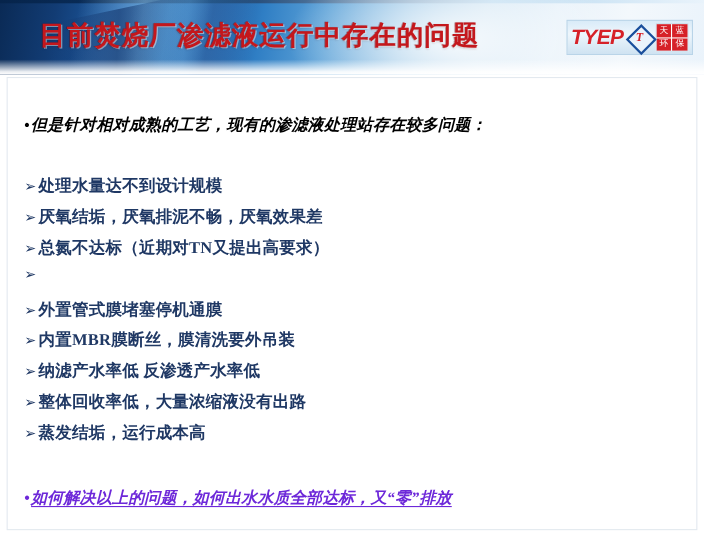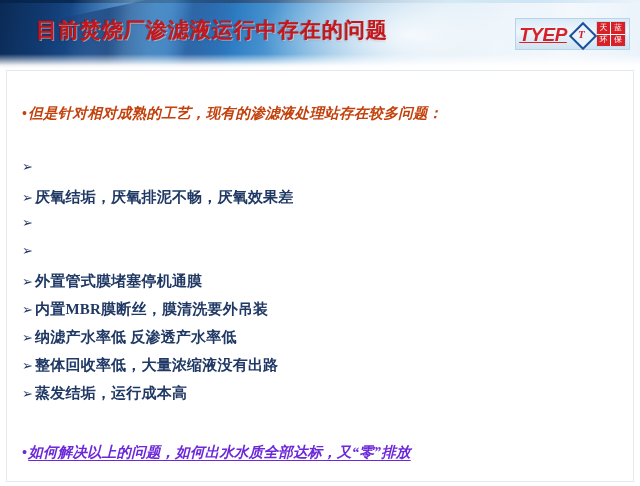--- a/index.html
+++ b/index.html
@@ -79,21 +79,21 @@
     position: absolute;
     left: 0; bottom: 0; width: 640px; height: 14px;
     background: linear-gradient(180deg, rgba(255,255,255,0) 0%, rgba(255,255,255,0.92) 80%, #ffffff 100%);
   }
 
   .title {
     position: absolute;
     left: 36px;
     top: 16px;
     font-family: "Liberation Serif", "DejaVu Serif", serif;
-    font-size: 21px;
+    font-size: 24px;
     font-weight: bold;
     letter-spacing: 1px;
     color: #c4171c;
     text-shadow:
        1px 1px 0 rgba(255,255,255,0.45),
       -1px 0   0 rgba(120,0,0,0.35),
        0 1px 2px rgba(80,0,0,0.25);
     white-space: nowrap;
   }
 
@@ -114,21 +114,20 @@
     box-sizing: border-box;
   }
   .logo-word {
     font-family: "Liberation Sans", sans-serif;
     font-size: 19px;
     font-weight: bold;
     font-style: italic;
     color: #d62128;
     letter-spacing: -0.5px;
     line-height: 1;
-    text-decoration: underline;
   }
   .logo-diamond {
     position: relative;
     width: 23px;
     height: 23px;
     flex: 0 0 auto;
   }
   .logo-diamond .dm {
     position: absolute;
     left: 3px; top: 3px;
@@ -188,21 +187,21 @@
   }
 
   .lead-line {
     position: absolute;
     left: 22px;
     top: 36px;
     font-family: "Liberation Serif", "DejaVu Serif", serif;
     font-size: 14.5px;
     font-weight: bold;
     font-style: italic;
-    color: #c2410c;
+    color: #000000;
     white-space: nowrap;
     letter-spacing: 0.3px;
   }
   .lead-line .dot {
     font-style: normal;
     font-size: 14px;
     margin-right: 1px;
   }
 
   .bullets {
@@ -285,27 +284,29 @@
   <div class="body-area">
     <div class="body-frame"></div>
 
     <div class="lead-line">
       <span class="dot">•</span><span>但是针对相对成熟的工艺，现有的渗滤液处理站存在较多问题：</span>
     </div>
 
     <div class="bullets">
       <div class="bullet-row">
         <span class="bullet-marker">➢</span>
+        <span>处理水量达不到设计规模</span>
       </div>
       <div class="bullet-row">
         <span class="bullet-marker">➢</span>
         <span>厌氧结垢，厌氧排泥不畅，厌氧效果差</span>
       </div>
       <div class="bullet-row">
         <span class="bullet-marker">➢</span>
+        <span>总氮不达标（近期对TN又提出高要求）</span>
       </div>
       <div class="bullet-row">
         <span class="bullet-marker">➢</span>
       </div>
       <div class="bullet-row">
         <span class="bullet-marker">➢</span>
         <span>外置管式膜堵塞停机通膜</span>
       </div>
       <div class="bullet-row">
         <span class="bullet-marker">➢</span>

